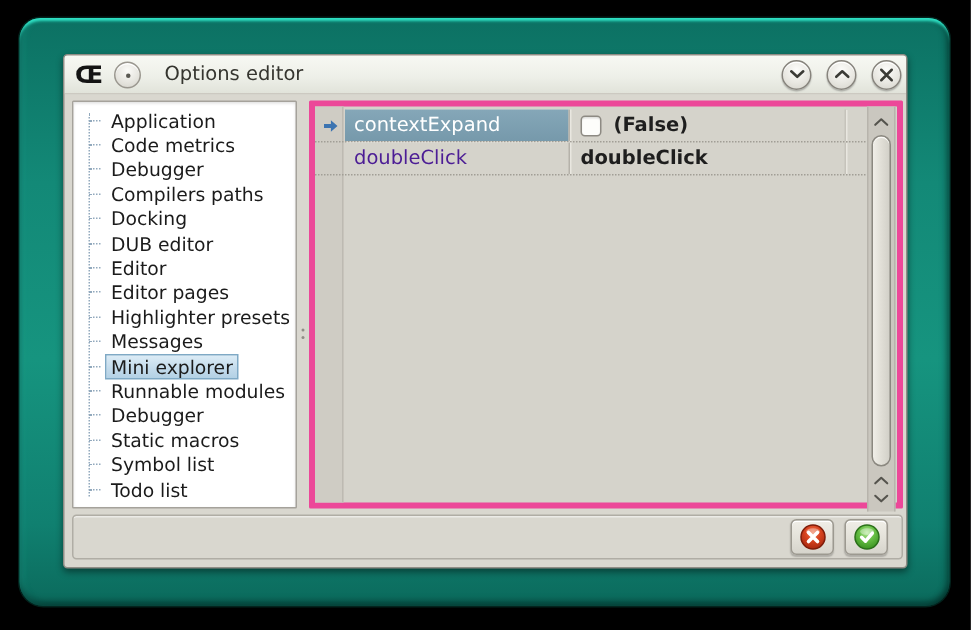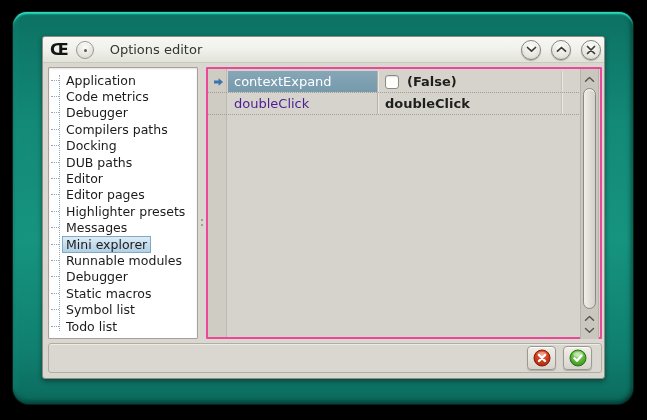--- a/index.html
+++ b/index.html
@@ -34,35 +34,35 @@
   .wbtn{width:20px;height:20px;border-radius:50%;
     background:radial-gradient(circle at 50% 32%,#fcfcfa 0%,#e9e8e2 55%,#d5d3cb 100%);
     border:1px solid #87847d;box-shadow:inset 0 1px 0 #fff,0 1px 1px rgba(0,0,0,.25);
     display:flex;align-items:center;justify-content:center;padding:0;}
 
   
   .tree{position:absolute;left:5px;top:30px;width:150px;height:272px;
     background:#ffffff;border:1px solid #a5a29b;border-radius:1px;
     box-shadow:inset 0 1px 2px rgba(0,0,0,.12);}
   .tree-vline{position:absolute;left:10px;top:7px;height:256px;border-left:1px dotted #92a9bd;}
-  .tree-items{position:absolute;left:2px;top:4px;right:2px;}
+  .tree-items{position:absolute;left:10px;top:4px;right:2px;}
   .tree-item{height:16.4px;display:flex;align-items:center;cursor:default;}
   .tree-item::before{content:'';width:8px;border-top:1px dotted #92a9bd;margin-right:3px;flex:none;}
   .tree-label{font-size:12.5px;color:#1b1b1b;white-space:nowrap;padding:0 3px;line-height:15px;border:1px solid transparent;}
   .tree-label.selected{background:linear-gradient(180deg,#dcecf6 0%,#c2daeb 60%,#b3d1e5 100%);
     border:1px solid #7fa9c5;border-radius:0;}
 
   
   .splitter{position:absolute;left:155px;top:30px;width:8px;height:272px;}
   .splitter i{position:absolute;left:3px;width:2px;height:2px;border-radius:50%;background:#8f8c85;}
   .splitter i:nth-child(1){top:152px;} .splitter i:nth-child(2){top:157px;}
 
   
   .grid{position:absolute;left:163px;top:30px;width:396px;height:272px;
-    background:#d5d3cb;border:2px solid #ec4899;border-radius:1px;}
+    background:#d5d3cb;border:4px solid #ec4899;border-radius:1px;}
   .pg-gutter-col{position:absolute;left:0;top:0;width:19px;height:100%;
     background:#cfccc4;border-right:1px solid #bdbab2;}
   .pg-rows{position:absolute;left:0;top:2px;right:21px;}
   .pg-row{display:flex;height:22px;border-bottom:1px dotted #a19e96;align-items:stretch;}
   .pg-cell-gutter{width:20px;flex:none;display:flex;align-items:center;justify-content:center;}
   .pg-cell-gutter svg{display:none;}
   .pg-row.selected .pg-cell-gutter svg{display:block;}
   .pg-cell-name{width:150px;flex:none;font-size:13px;color:#4c1d95;line-height:21px;
     padding-left:6px;border-right:1px solid #b5b2aa;box-shadow:1px 0 0 #e9e7e0;white-space:nowrap;overflow:hidden;}
   .pg-row.selected .pg-cell-name{background:linear-gradient(180deg,#85a7b8 0%,#7699ab 100%);color:#ffffff;}
@@ -140,21 +140,21 @@
 
   <div class="tree-item">
     <span class="tree-label">Compilers paths</span>
   </div>
 
   <div class="tree-item">
     <span class="tree-label">Docking</span>
   </div>
 
   <div class="tree-item">
-    <span class="tree-label">DUB paths</span>
+    <span class="tree-label">DUB editor</span>
   </div>
 
   <div class="tree-item">
     <span class="tree-label">Editor</span>
   </div>
 
   <div class="tree-item">
     <span class="tree-label">Editor pages</span>
   </div>
 

